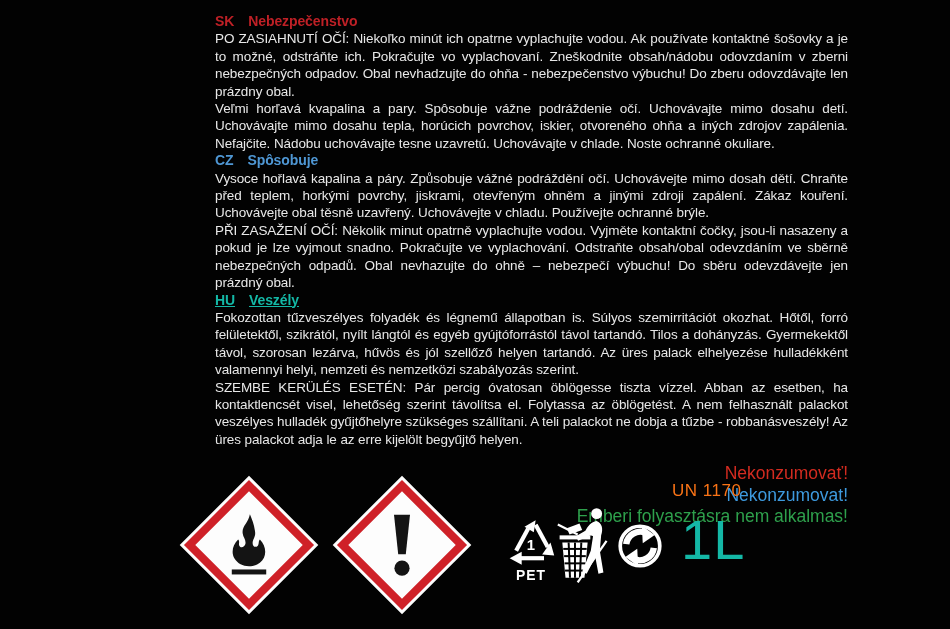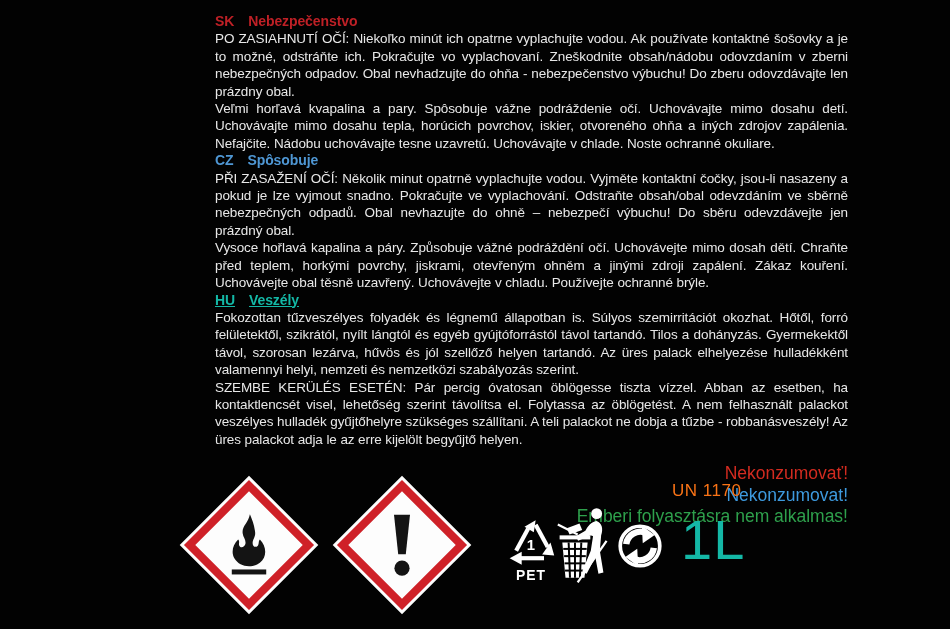--- a/index.html
+++ b/index.html
@@ -48,22 +48,22 @@
         <span class="code">SK</span><span>Nebezpečenstvo</span>
       </div>
       <p class="hz">PO ZASIAHNUTÍ OČÍ: Niekoľko minút ich opatrne vyplachujte vodou. Ak používate kontaktné šošovky a je to možné, odstráňte ich. Pokračujte vo vyplachovaní. Zneškodnite obsah/nádobu odovzdaním v zberni nebezpečných odpadov. Obal nevhadzujte do ohňa - nebezpečenstvo výbuchu! Do zberu odovzdávajte len prázdny obal.</p>
       <p class="hz">Veľmi horľavá kvapalina a pary. Spôsobuje vážne podráždenie očí. Uchovávajte mimo dosahu detí. Uchovávajte mimo dosahu tepla, horúcich povrchov, iskier, otvoreného ohňa a iných zdrojov zapálenia. Nefajčite. Nádobu uchovávajte tesne uzavretú. Uchovávajte v chlade. Noste ochranné okuliare.</p>
     </section>
 
     <section>
       <div class="sec-header cz-h">
         <span class="code">CZ</span><span>Spôsobuje</span>
       </div>
+      <p class="hz">Vysoce hořlavá kapalina a páry. Způsobuje vážné podráždění očí. Uchovávejte mimo dosah dětí. Chraňte před teplem, horkými povrchy, jiskrami, otevřeným ohněm a jinými zdroji zapálení. Zákaz kouření.  Uchovávejte obal těsně uzavřený. Uchovávejte v chladu. Používejte ochranné brýle.</p>
       <p class="hz">PŘI ZASAŽENÍ OČÍ: Několik minut opatrně vyplachujte vodou. Vyjměte kontaktní čočky, jsou-li nasazeny a pokud je lze vyjmout snadno. Pokračujte ve vyplachování. Odstraňte obsah/obal odevzdáním ve sběrně nebezpečných odpadů. Obal nevhazujte do ohně – nebezpečí výbuchu! Do sběru odevzdávejte jen prázdný obal.</p>
-      <p class="hz">Vysoce hořlavá kapalina a páry. Způsobuje vážné podráždění očí. Uchovávejte mimo dosah dětí. Chraňte před teplem, horkými povrchy, jiskrami, otevřeným ohněm a jinými zdroji zapálení. Zákaz kouření.  Uchovávejte obal těsně uzavřený. Uchovávejte v chladu. Používejte ochranné brýle.</p>
     </section>
 
     <section>
       <div class="sec-header hu-h">
         <span class="code">HU</span><span>Veszély</span>
       </div>
       <p class="hz">Fokozottan tűzveszélyes folyadék és légnemű állapotban is. Súlyos szemirritációt okozhat. Hőtől, forró felületektől, szikrától, nyílt lángtól és egyéb gyújtóforrástól távol tartandó. Tilos a dohányzás. Gyermekektől távol, szorosan lezárva, hűvös és jól szellőző helyen tartandó. Az üres palack elhelyezése hulladékként valamennyi helyi, nemzeti és nemzetközi szabályozás szerint.</p>
       <p class="hz">SZEMBE KERÜLÉS ESETÉN: Pár percig óvatosan öblögesse tiszta vízzel. Abban az esetben, ha kontaktlencsét visel, lehetőség szerint távolítsa el. Folytassa az öblögetést. A nem felhasznált palackot veszélyes hulladék gyűjtőhelyre szükséges szállítani. A teli palackot ne dobja a tűzbe - robbanásveszély! Az üres palackot adja le az erre kijelölt begyűjtő helyen.</p>
     </section>
 

